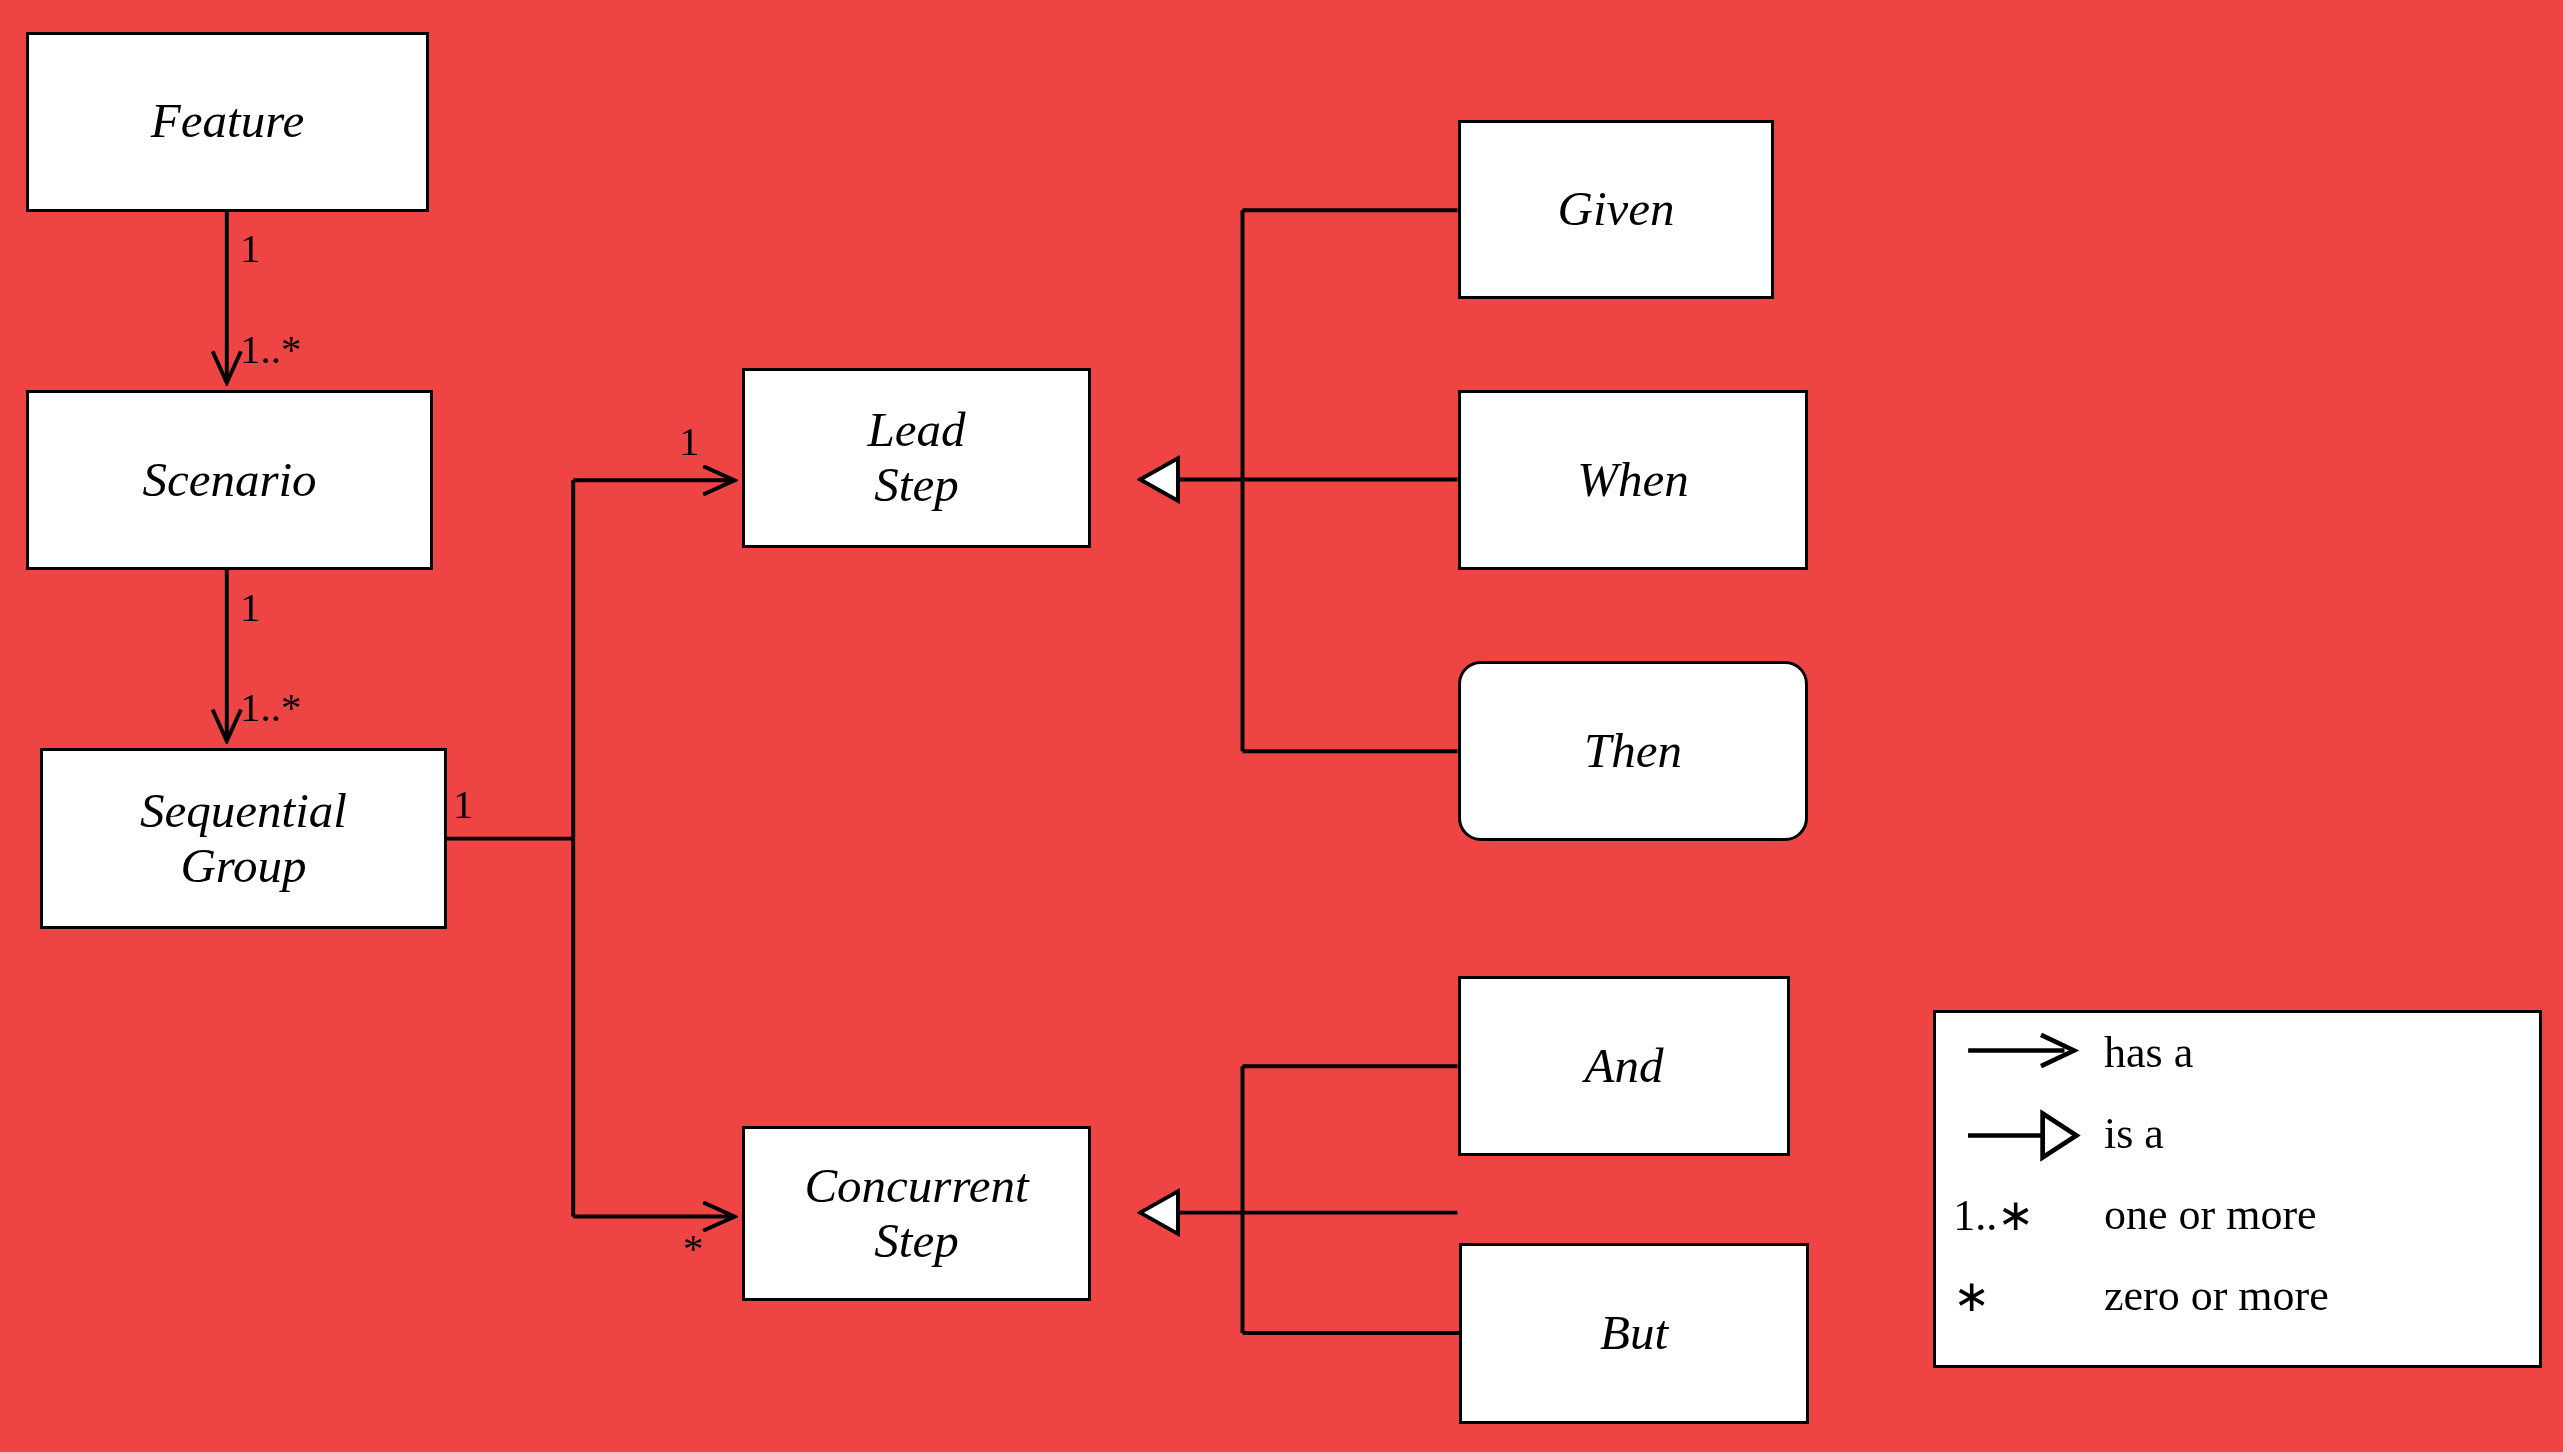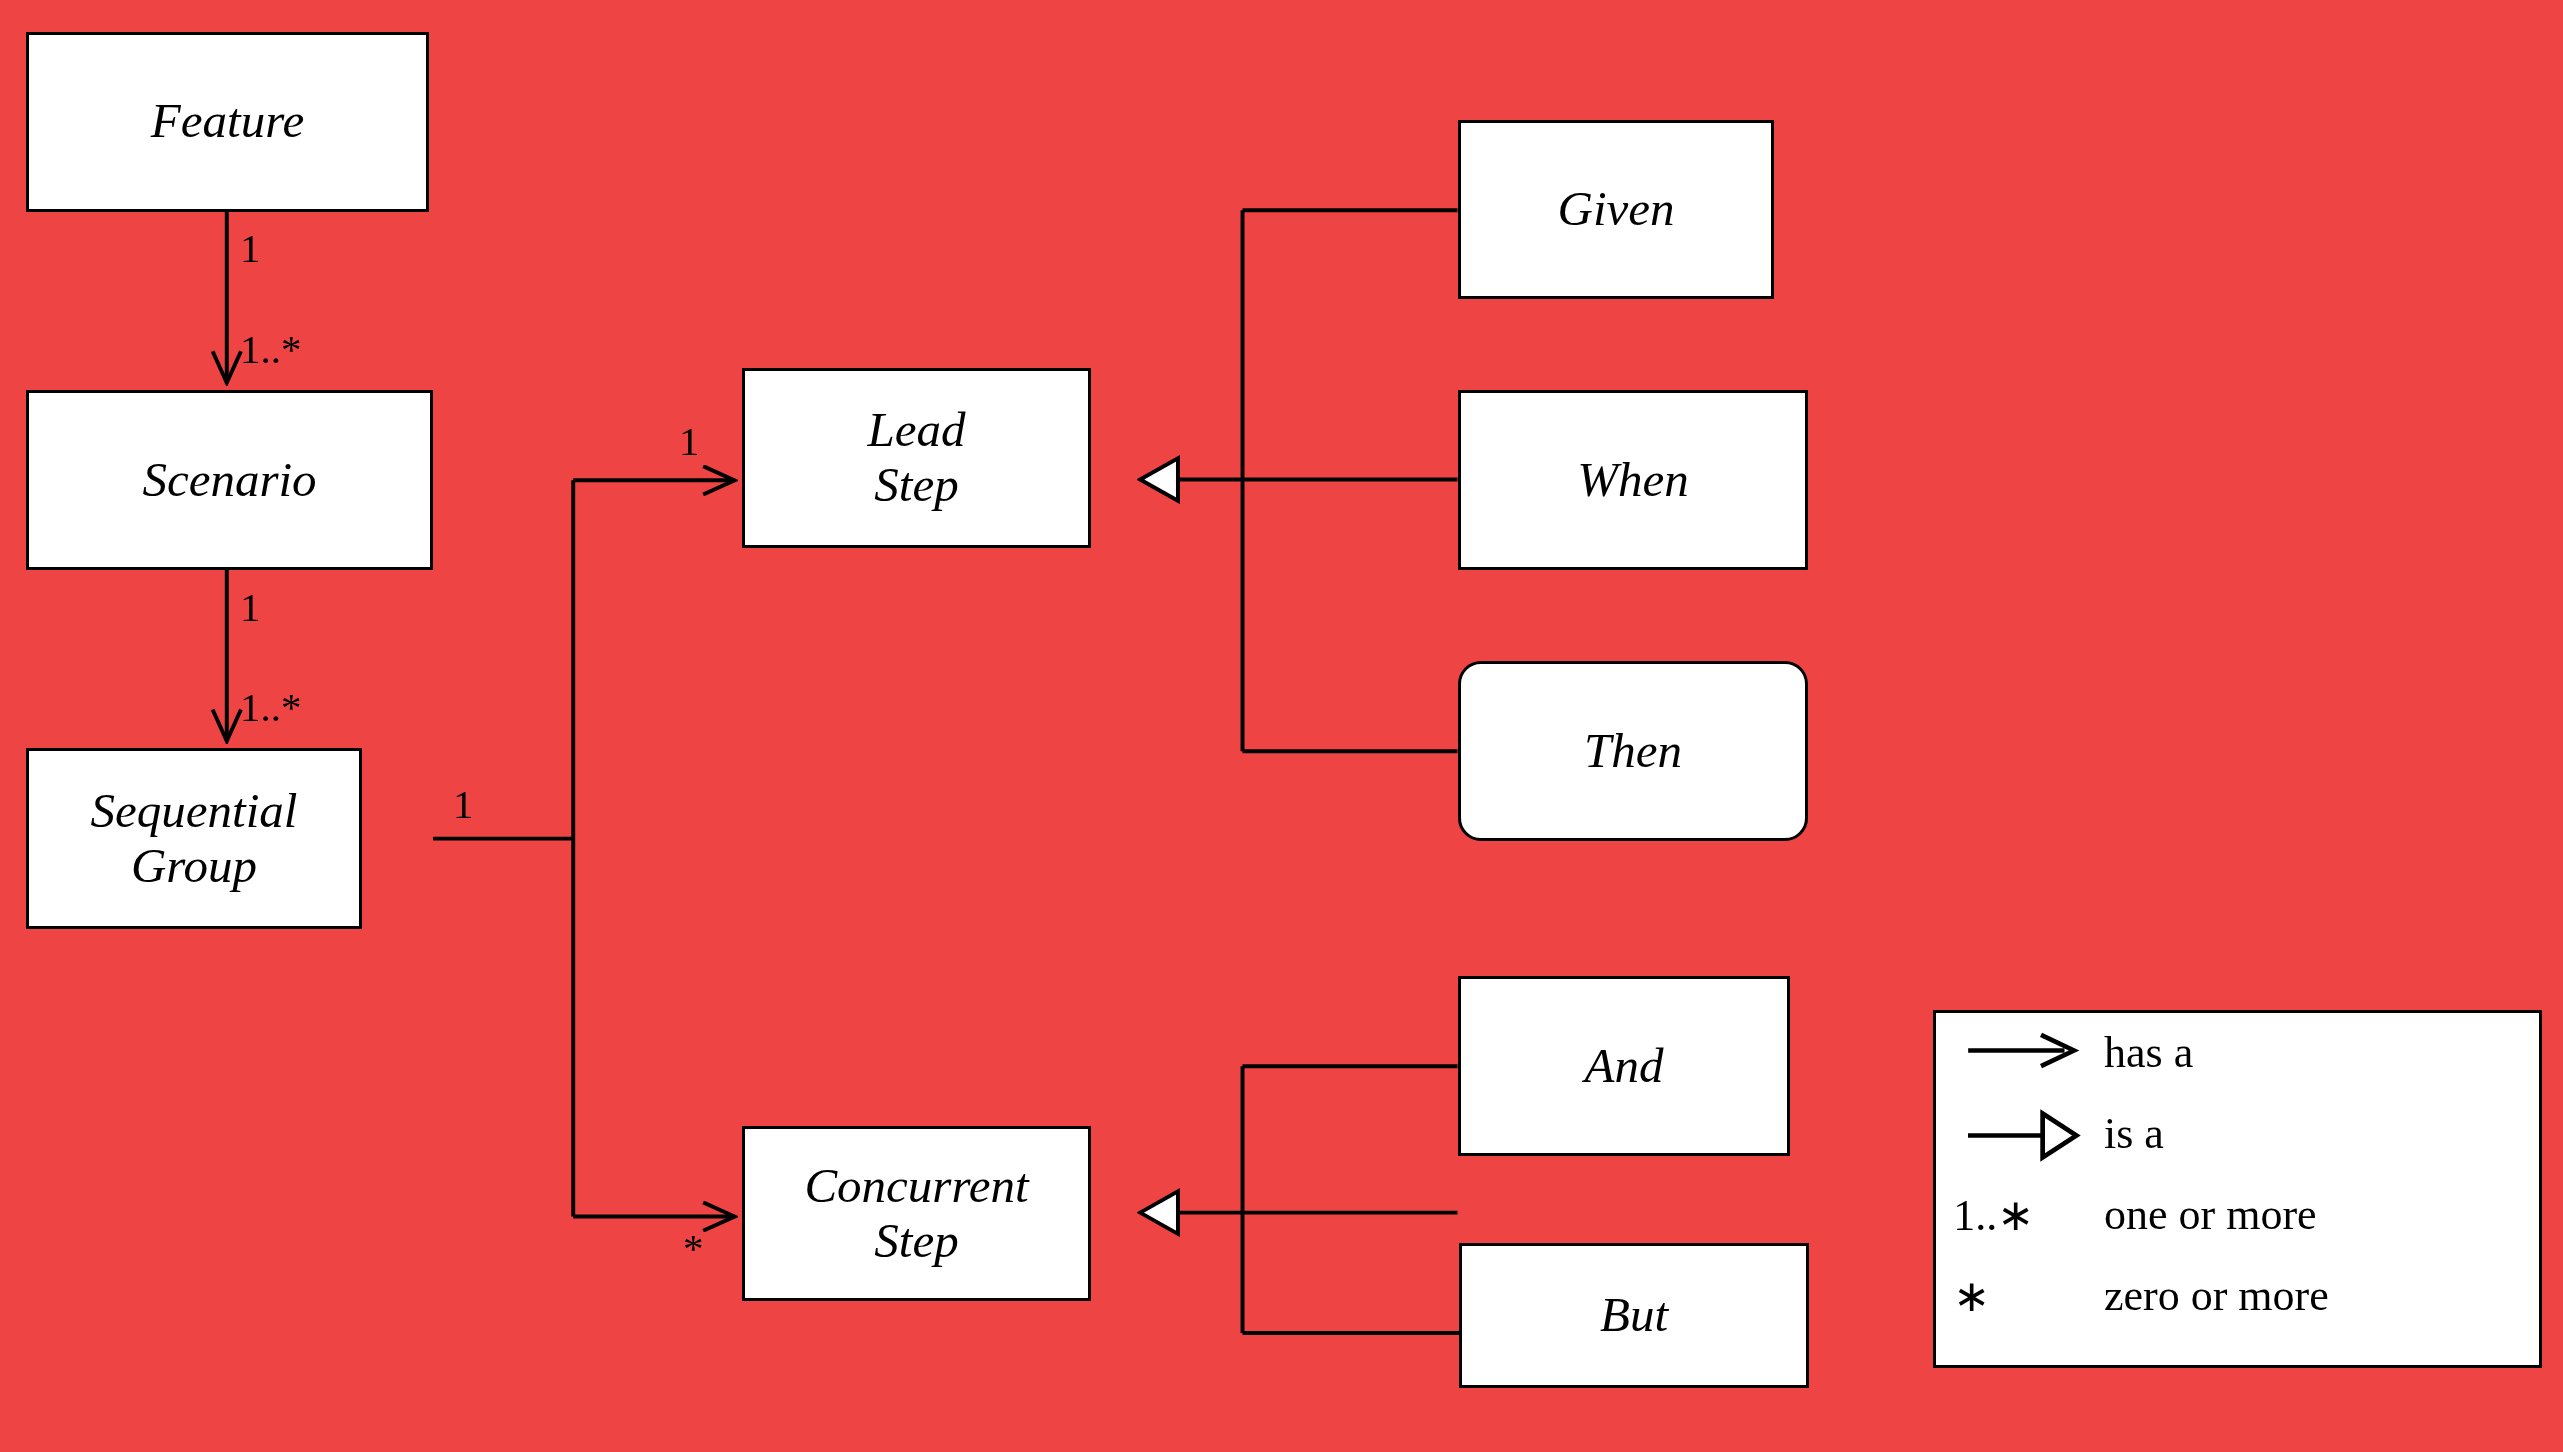--- a/index.html
+++ b/index.html
@@ -115,21 +115,21 @@
   </svg>
 
   <div class="box" style="left:26px;  top:31.5px;   width:403px; height:180px;">
     <span>Feature</span>
   </div>
 
   <div class="box" style="left:26px;  top:390px;  width:407px; height:180px;">
     <span>Scenario</span>
   </div>
 
-  <div class="box" style="left:26px;  top:748px;  width:336px; height:181px;">
+  <div class="box" style="left:40px;  top:748px;  width:407px; height:181px;">
     <span>Sequential
 Group</span>
   </div>
 
   <div class="box" style="left:742px; top:368px;  width:349px; height:180px;">
     <span>Lead
 Step</span>
   </div>
 
   <div class="box" style="left:742px; top:1126px; width:349px; height:175px;">
@@ -146,21 +146,21 @@
   </div>
 
   <div class="box" style="left:1458px; top:661px;  width:350px; height:180px;border-radius:23px;">
     <span>Then</span>
   </div>
 
   <div class="box" style="left:1458px; top:976px; width:332px; height:180px;">
     <span>And</span>
   </div>
 
-  <div class="box" style="left:1459px; top:1243px; width:350px; height:145px;">
+  <div class="box" style="left:1459px; top:1243px; width:350px; height:181px;">
     <span>But</span>
   </div>
 
   <div class="mult" style="left:240px; top:224px;">1</div>
 
   <div class="mult" style="left:240px; top:325px;">1..*</div>
 
   <div class="mult" style="left:240px; top:583px;">1</div>
 
   <div class="mult" style="left:240px; top:683px;">1..*</div>

